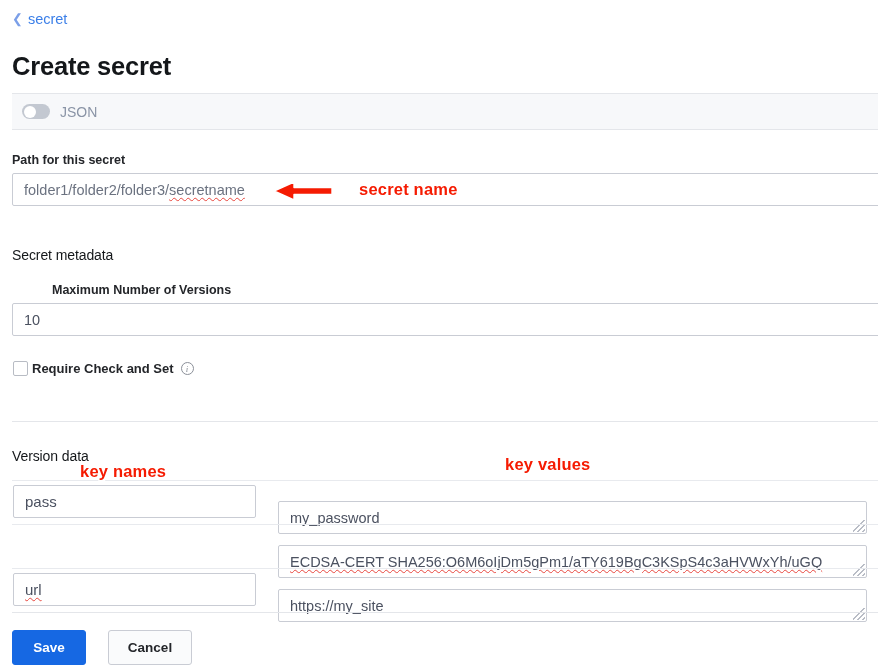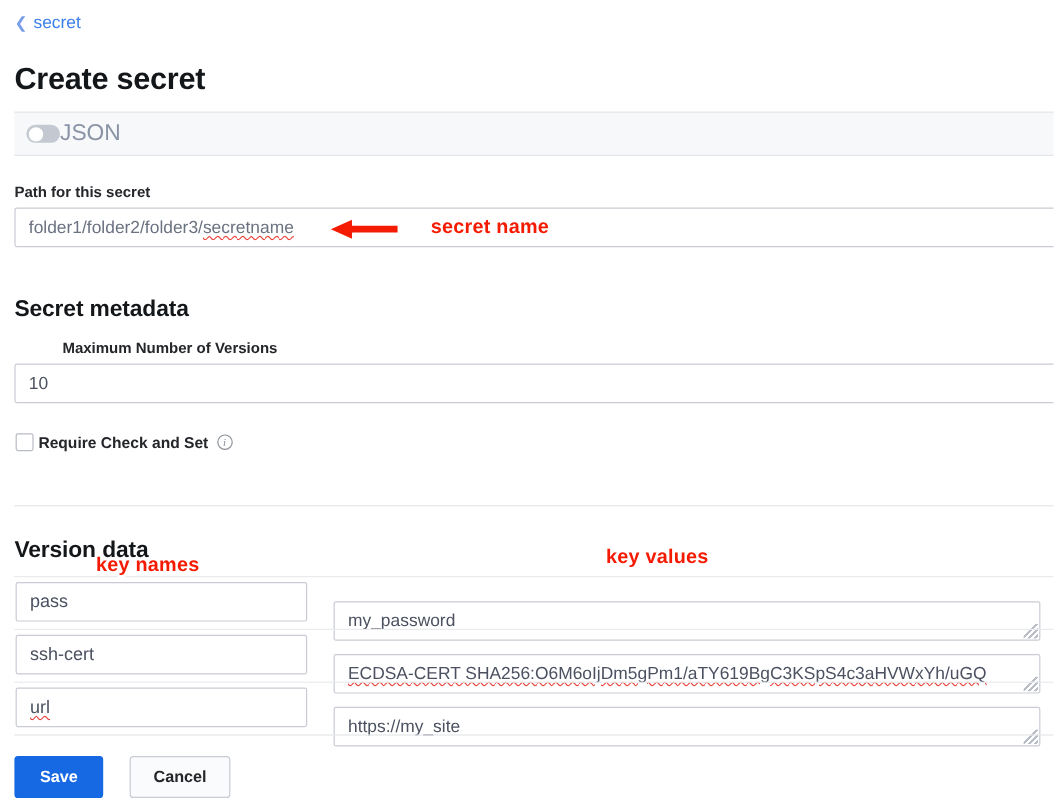--- a/index.html
+++ b/index.html
@@ -75,21 +75,22 @@
   .toggle .knob {
     position: absolute;
     left: 1.5px;
     top: 1.5px;
     width: 12px;
     height: 12px;
     border-radius: 50%;
     background: #ffffff;
   }
   .json-label {
-    font-size: 19px;
+    margin-left: 10px;
+    font-size: 14px;
     color: #8a94a6;
     text-align: center;
   }
 
   
   .field-label {
     position: absolute;
     font-size: 12.5px;
     font-weight: bold;
     color: #24262a;
@@ -115,22 +116,22 @@
     text-decoration: underline;
     text-decoration-style: wavy;
     text-decoration-color: #e8473f;
     text-decoration-thickness: 1px;
     text-underline-offset: 2px;
   }
 
   
   .section-heading {
     position: absolute;
-    font-size: 19px;
-    font-weight: bold;
+    font-size: 14px;
+    font-weight: normal;
     color: #14171a;
     letter-spacing: -0.1px;
   }
 
   
   .check-row {
     position: absolute;
     left: 13px;
     top: 361px;
     display: flex;
@@ -326,21 +327,20 @@
   <div class="rule-top"></div>
   <div class="kv-key">pass</div>
   <div class="kv-val">
     <span>my_password</span>
     <span class="grip"></span>
   </div>
 </div>
 
 <div class="kv-row" style="top:524px;">
   <div class="rule-top"></div>
-  <div class="kv-key">ssh-cert</div>
   <div class="kv-val">
     <span class="spell">ECDSA-CERT SHA256:O6M6oIjDm5gPm1/aTY619BgC3KSpS4c3aHVWxYh/uGQ</span>
     <span class="grip"></span>
   </div>
 </div>
 
 <div class="kv-row" style="top:568px;">
   <div class="rule-top"></div>
   <div class="kv-key">
     <span class="spell">url</span>

